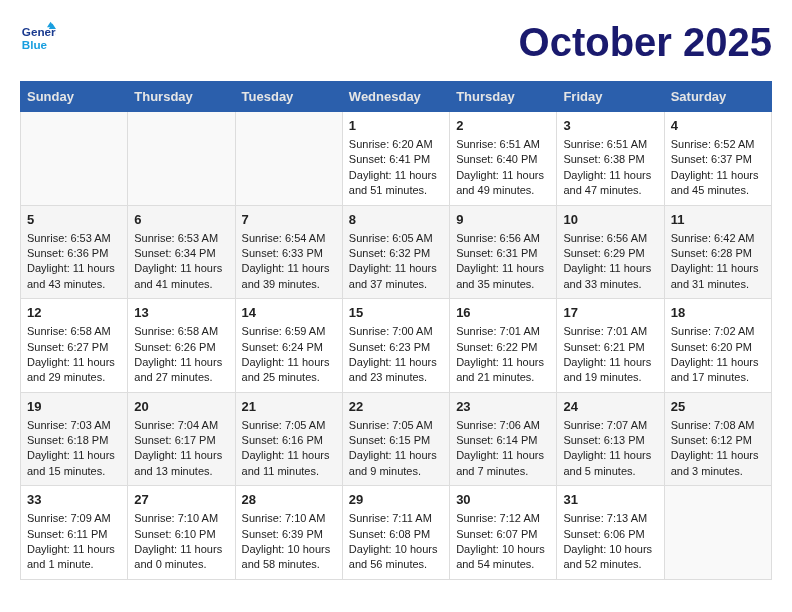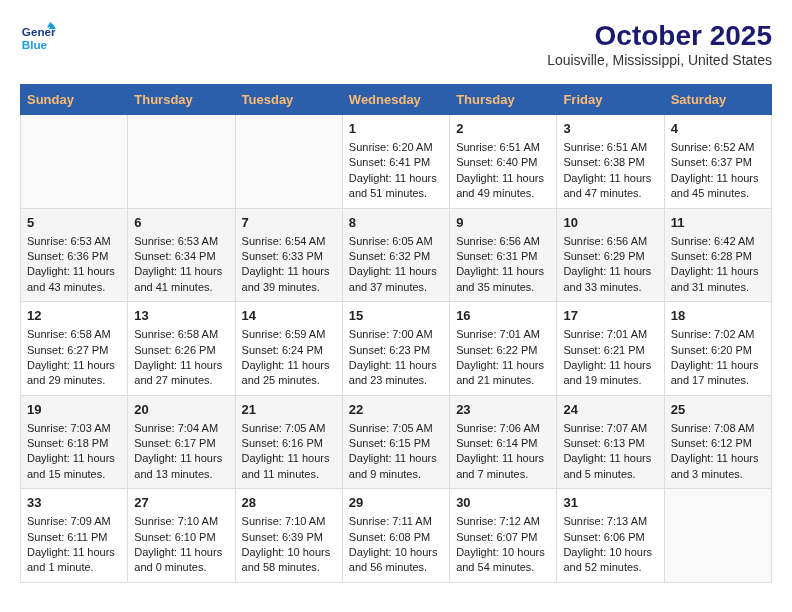--- a/index.html
+++ b/index.html
@@ -22,38 +22,38 @@
       gap: 4px;
     }
     .logo-icon {
       width: 36px;
       height: 36px;
     }
     .title-block {
       text-align: right;
     }
     .month-title {
-      font-size: 28px;
+      font-size: 40px;
       font-weight: bold;
       color: #1a1a6e;
     }
     .location {
       font-size: 14px;
       color: #333;
     }
     table {
       width: 100%;
       border-collapse: collapse;
       border: 1px solid #ccc;
     }
     thead tr {
       background-color: #2b5fac;
     }
     thead th {
-      color: #fdba74;
+      color: #e5e5e5;
       font-size: 13px;
       font-weight: bold;
       padding: 7px 6px;
       text-align: left;
       border: 1px solid #2b5fac;
     }
     tbody tr {
       background: #fff;
     }
     tbody tr.alt {
@@ -88,21 +88,20 @@
   <div class="logo">
     <svg class="logo-icon" viewBox="0 0 40 40">
       <text x="2" y="18" font-size="13" font-weight="bold" fill="#1a3a8f" font-family="Arial">General</text>
       <text x="2" y="32" font-size="13" font-weight="bold" fill="#1a9fdf" font-family="Arial">Blue</text>
       <polygon points="30,8 38,8 34,2" fill="#1a9fdf"></polygon>
       <polygon points="32,10 40,10 36,4" fill="#1a9fdf"></polygon>
     </svg>
   </div>
   <div class="title-block">
     <div class="month-title">October 2025</div>
-    <div class="location">Louisville, Mississippi, United States</div>
   </div>
 </div>
 
 <table>
   <thead>
     <tr>
     <th>Sunday</th>
         <th>Thursday</th>
         <th>Tuesday</th>
         <th>Wednesday</th>

